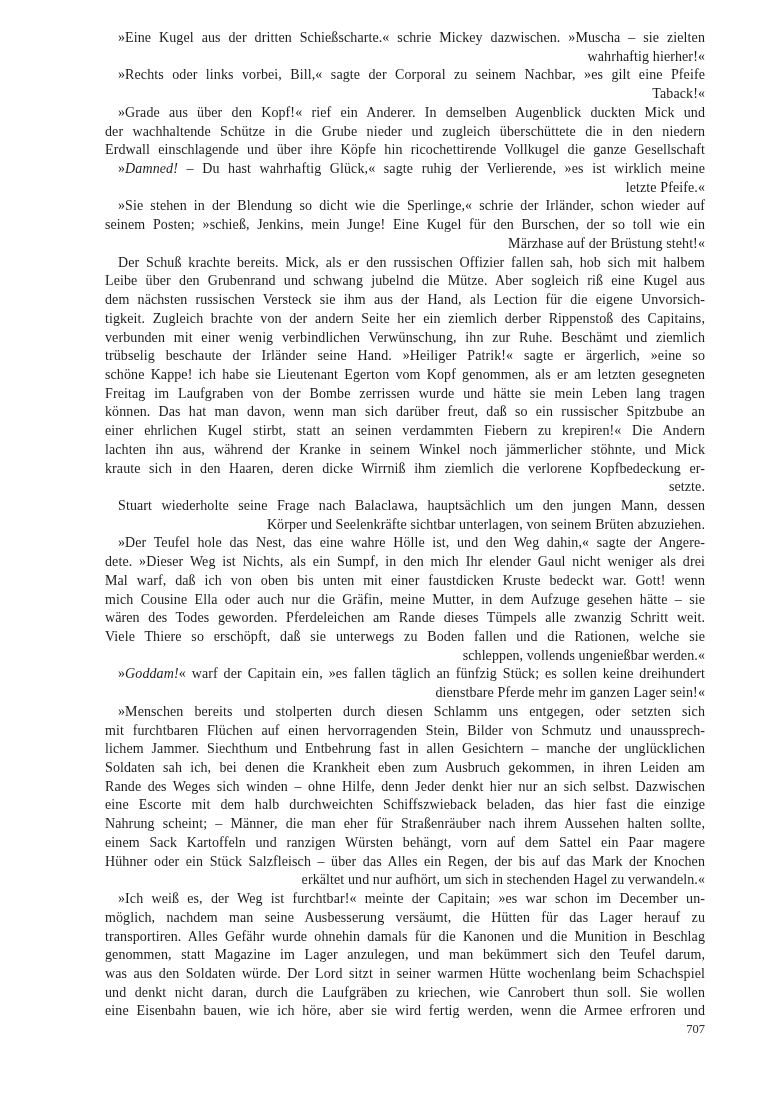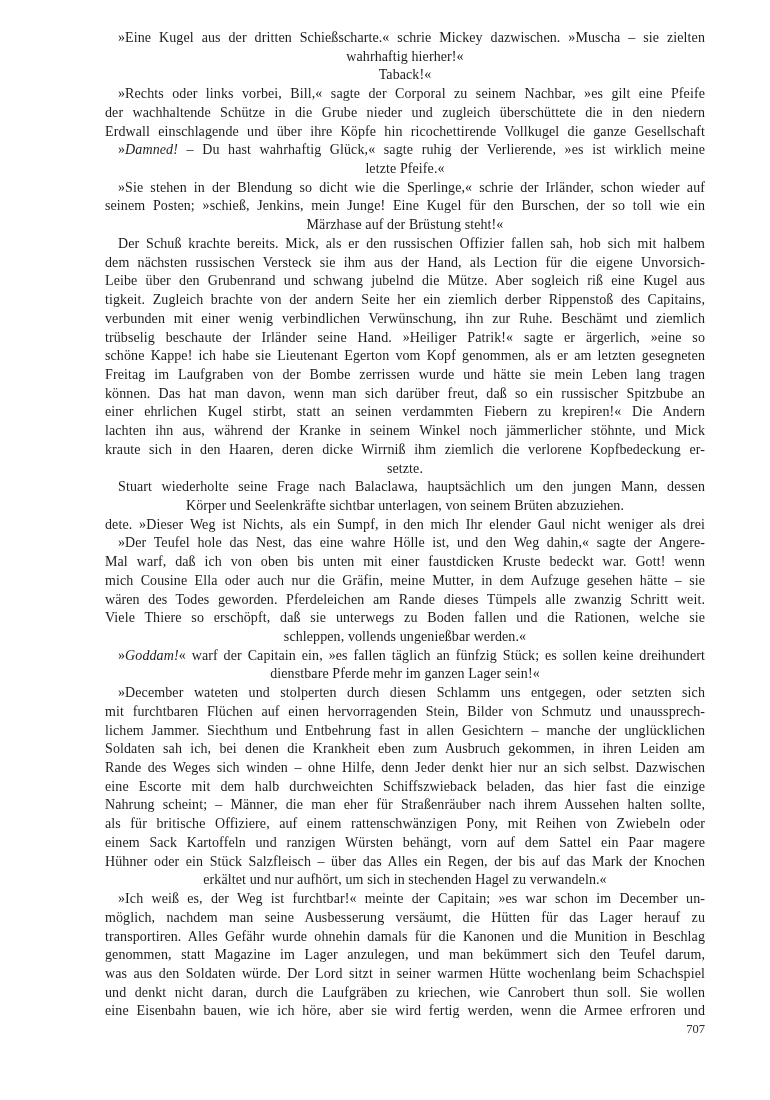--- a/index.html
+++ b/index.html
@@ -28,21 +28,21 @@
     font-size: 14px;
     line-height: 18.72px;
     letter-spacing: 0.1px;
   }
   .paragraph {
     margin: 0;
     padding: 0;
   }
   .line {
     white-space: normal;
-    text-align: center;
+    text-align: right;
   }
   .line.just {
     text-align: justify;
     text-align-last: justify;
   }
   .line.indent {
     text-indent: 13px;
   }
   .line i {
   }
@@ -59,77 +59,77 @@
 </head>
 <body>
 
 <div class="page">
   <div class="text-block">
       <div class="paragraph">
         <div class="line indent just">»Eine Kugel aus der dritten Schießscharte.« schrie Mickey dazwischen. »Muscha – sie zielten</div>
         <div class="line">wahrhaftig hierher!«</div>
       </div>
       <div class="paragraph">
+        <div class="line indent just">»Rechts oder links vorbei, Bill,« sagte der Corporal zu seinem Nachbar, »es gilt eine Pfeife</div>
         <div class="line">Taback!«</div>
-        <div class="line indent just">»Rechts oder links vorbei, Bill,« sagte der Corporal zu seinem Nachbar, »es gilt eine Pfeife</div>
       </div>
       <div class="paragraph">
+        <div class="line indent just">»Grade aus über den Kopf!« rief ein Anderer. In demselben Augenblick duckten Mick und</div>
         <div class="line just">der wachhaltende Schütze in die Grube nieder und zugleich überschüttete die in den niedern</div>
         <div class="line just">Erdwall einschlagende und über ihre Köpfe hin ricochettirende Vollkugel die ganze Gesellschaft</div>
       </div>
       <div class="paragraph">
         <div class="line indent just">»<i>Damned!</i> – Du hast wahrhaftig Glück,« sagte ruhig der Verlierende, »es ist wirklich meine</div>
         <div class="line">letzte Pfeife.«</div>
       </div>
       <div class="paragraph">
         <div class="line indent just">»Sie stehen in der Blendung so dicht wie die Sperlinge,« schrie der Irländer, schon wieder auf</div>
         <div class="line just">seinem Posten; »schieß, Jenkins, mein Junge! Eine Kugel für den Burschen, der so toll wie ein</div>
         <div class="line">Märzhase auf der Brüstung steht!«</div>
       </div>
       <div class="paragraph">
         <div class="line indent just">Der Schuß krachte bereits. Mick, als er den russischen Offizier fallen sah, hob sich mit halbem</div>
+        <div class="line just">Leibe über den Grubenrand und schwang jubelnd die Mütze. Aber sogleich riß eine Kugel aus</div>
         <div class="line just">dem nächsten russischen Versteck sie ihm aus der Hand, als Lection für die eigene Unvorsich-</div>
-        <div class="line just">Leibe über den Grubenrand und schwang jubelnd die Mütze. Aber sogleich riß eine Kugel aus</div>
         <div class="line just">tigkeit. Zugleich brachte von der andern Seite her ein ziemlich derber Rippenstoß des Capitains,</div>
         <div class="line just">verbunden mit einer wenig verbindlichen Verwünschung, ihn zur Ruhe. Beschämt und ziemlich</div>
         <div class="line just">trübselig beschaute der Irländer seine Hand. »Heiliger Patrik!« sagte er ärgerlich, »eine so</div>
         <div class="line just">schöne Kappe! ich habe sie Lieutenant Egerton vom Kopf genommen, als er am letzten gesegneten</div>
         <div class="line just">Freitag im Laufgraben von der Bombe zerrissen wurde und hätte sie mein Leben lang tragen</div>
         <div class="line just">können. Das hat man davon, wenn man sich darüber freut, daß so ein russischer Spitzbube an</div>
         <div class="line just">einer ehrlichen Kugel stirbt, statt an seinen verdammten Fiebern zu krepiren!« Die Andern</div>
         <div class="line just">lachten ihn aus, während der Kranke in seinem Winkel noch jämmerlicher stöhnte, und Mick</div>
         <div class="line just">kraute sich in den Haaren, deren dicke Wirrniß ihm ziemlich die verlorene Kopfbedeckung er-</div>
         <div class="line">setzte.</div>
       </div>
       <div class="paragraph">
         <div class="line indent just">Stuart wiederholte seine Frage nach Balaclawa, hauptsächlich um den jungen Mann, dessen</div>
         <div class="line">Körper und Seelenkräfte sichtbar unterlagen, von seinem Brüten abzuziehen.</div>
       </div>
       <div class="paragraph">
+        <div class="line indent just">»Der Teufel hole das Nest, das eine wahre Hölle ist, und den Weg dahin,« sagte der Angere-</div>
         <div class="line just">dete. »Dieser Weg ist Nichts, als ein Sumpf, in den mich Ihr elender Gaul nicht weniger als drei</div>
-        <div class="line indent just">»Der Teufel hole das Nest, das eine wahre Hölle ist, und den Weg dahin,« sagte der Angere-</div>
         <div class="line just">Mal warf, daß ich von oben bis unten mit einer faustdicken Kruste bedeckt war. Gott! wenn</div>
         <div class="line just">mich Cousine Ella oder auch nur die Gräfin, meine Mutter, in dem Aufzuge gesehen hätte – sie</div>
         <div class="line just">wären des Todes geworden. Pferdeleichen am Rande dieses Tümpels alle zwanzig Schritt weit.</div>
         <div class="line just">Viele Thiere so erschöpft, daß sie unterwegs zu Boden fallen und die Rationen, welche sie</div>
         <div class="line">schleppen, vollends ungenießbar werden.«</div>
       </div>
       <div class="paragraph">
         <div class="line indent just">»<i>Goddam!</i>« warf der Capitain ein, »es fallen täglich an fünfzig Stück; es sollen keine dreihundert</div>
         <div class="line">dienstbare Pferde mehr im ganzen Lager sein!«</div>
       </div>
       <div class="paragraph">
-        <div class="line indent just">»December wateten und stolperten durch diesen Schlamm uns entgegen, oder setzten sich</div>
+        <div class="line indent just">»Menschen bereits und stolperten durch diesen Schlamm uns entgegen, oder setzten sich</div>
         <div class="line just">mit furchtbaren Flüchen auf einen hervorragenden Stein, Bilder von Schmutz und unaussprech-</div>
         <div class="line just">lichem Jammer. Siechthum und Entbehrung fast in allen Gesichtern – manche der unglücklichen</div>
         <div class="line just">Soldaten sah ich, bei denen die Krankheit eben zum Ausbruch gekommen, in ihren Leiden am</div>
         <div class="line just">Rande des Weges sich winden – ohne Hilfe, denn Jeder denkt hier nur an sich selbst. Dazwischen</div>
         <div class="line just">eine Escorte mit dem halb durchweichten Schiffszwieback beladen, das hier fast die einzige</div>
         <div class="line just">Nahrung scheint; – Männer, die man eher für Straßenräuber nach ihrem Aussehen halten sollte,</div>
-        <div class="line just">als für britische Offiziere, auf einem rattenschwänzigen Pony, mit Reihen von Zwiebeln oder</div>
         <div class="line just">einem Sack Kartoffeln und ranzigen Würsten behängt, vorn auf dem Sattel ein Paar magere</div>
         <div class="line just">Hühner oder ein Stück Salzfleisch – über das Alles ein Regen, der bis auf das Mark der Knochen</div>
         <div class="line">erkältet und nur aufhört, um sich in stechenden Hagel zu verwandeln.«</div>
       </div>
       <div class="paragraph">
         <div class="line indent just">»Ich weiß es, der Weg ist furchtbar!« meinte der Capitain; »es war schon im December un-</div>
         <div class="line just">möglich, nachdem man seine Ausbesserung versäumt, die Hütten für das Lager herauf zu</div>
         <div class="line just">transportiren. Alles Gefähr wurde ohnehin damals für die Kanonen und die Munition in Beschlag</div>
         <div class="line just">genommen, statt Magazine im Lager anzulegen, und man bekümmert sich den Teufel darum,</div>
         <div class="line just">was aus den Soldaten würde. Der Lord sitzt in seiner warmen Hütte wochenlang beim Schachspiel</div>

